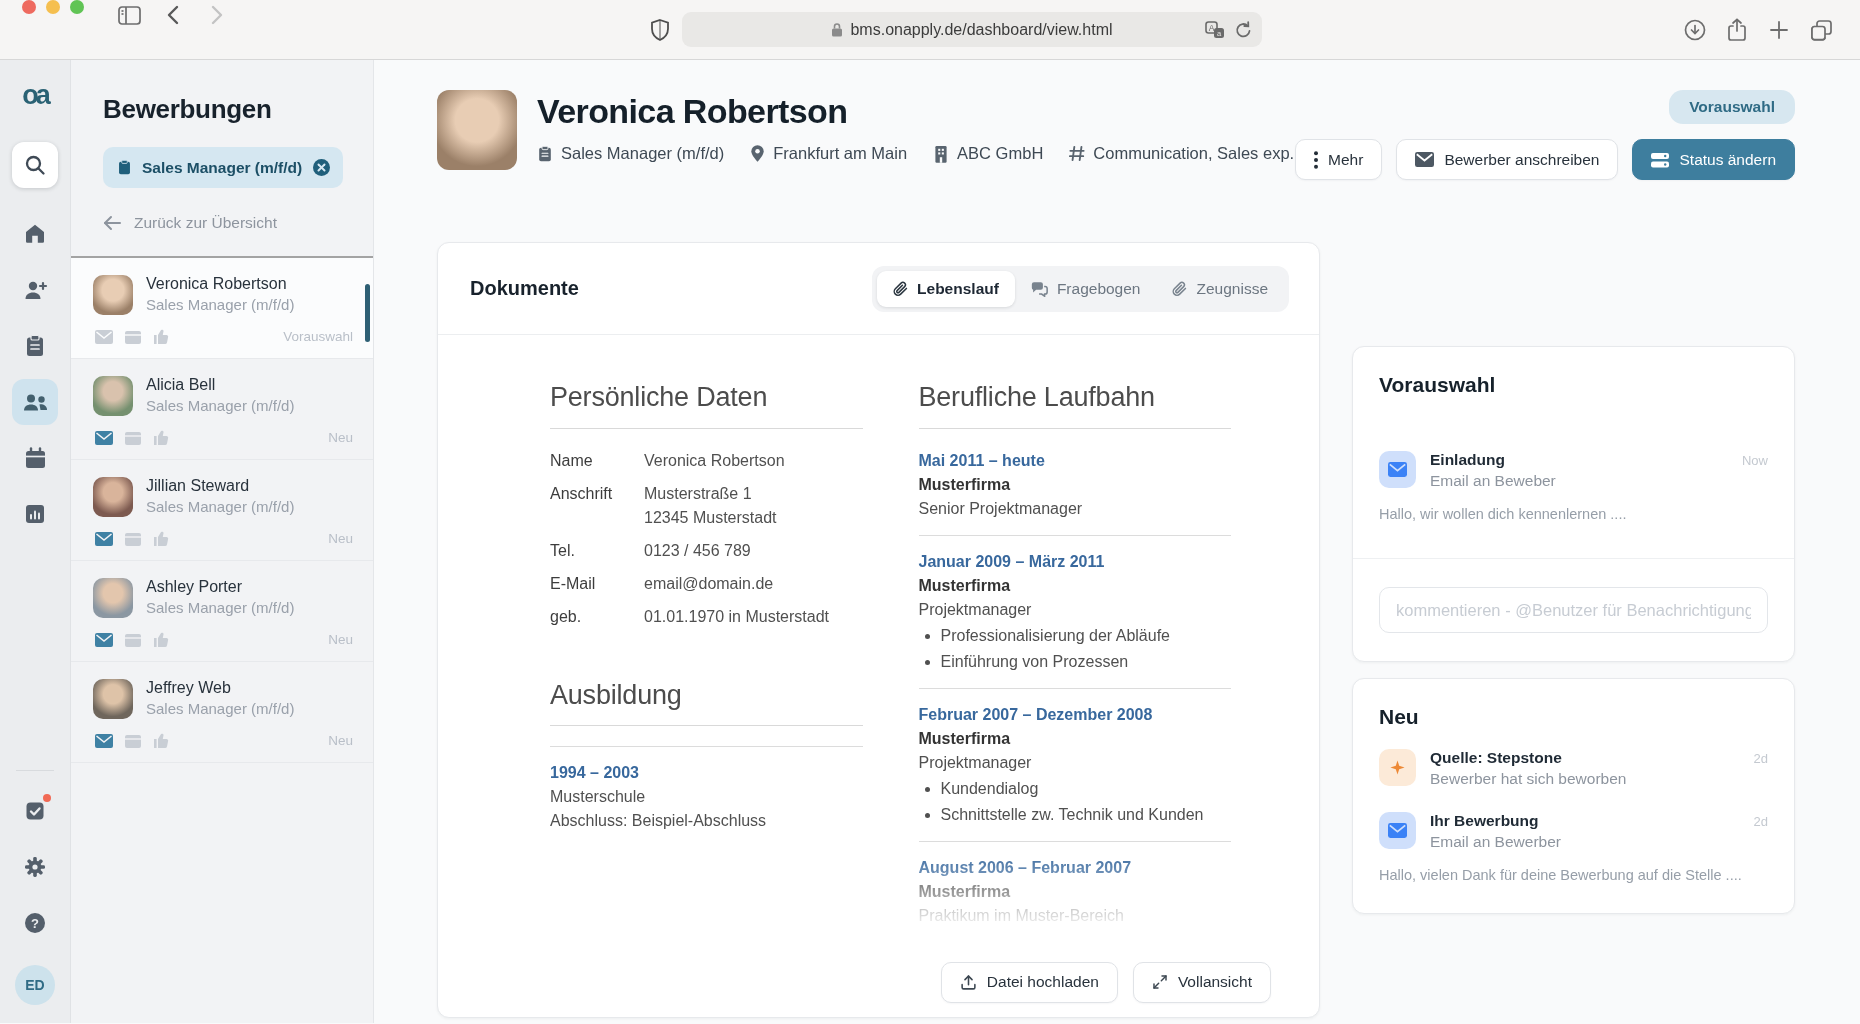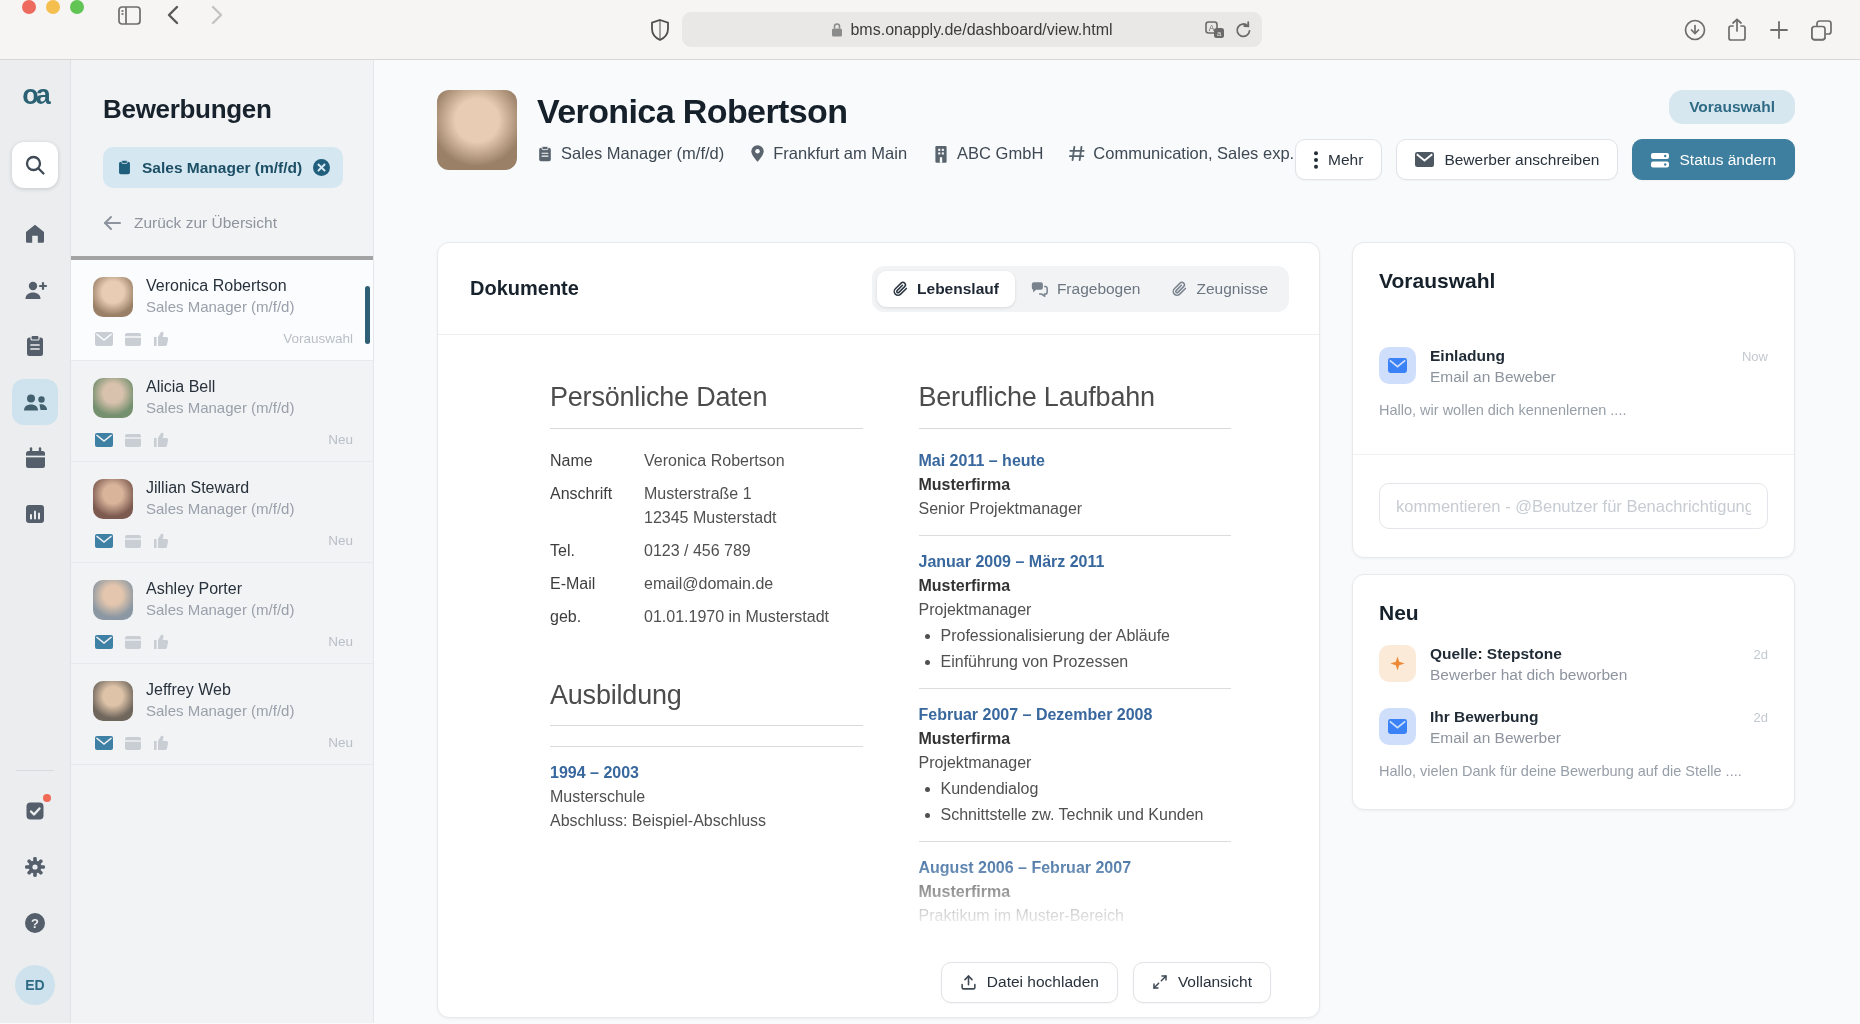--- a/index.html
+++ b/index.html
@@ -34,21 +34,21 @@
   .rail-btn.raised { background:#fff; box-shadow:0 1px 4px rgba(20,30,40,.18); margin-bottom:18px; }
   .rail-btn.active { background:#cfe3ee; }
   .rail-spacer { flex:1; }
   .rail-divider { width:38px; border-top:1px solid #d8dbde; margin:10px 0 12px; }
   .red-dot { position:absolute; top:6px; right:7px; width:8px; height:8px; border-radius:50%; background:#f16a55; }
   .rail-avatar { width:40px; height:40px; border-radius:50%; background:#cde2ec; color:#2f6b85;
                  font-size:14px; font-weight:600; display:flex; align-items:center; justify-content:center; margin-top:14px; }
 
   
   .sidebar { width:303px; background:#f2f3f5; border-right:1px solid #e4e6e9; display:flex; flex-direction:column; }
-  .sb-top { padding:34px 26px 24px 32px; border-bottom:4px solid #a3a3a3; }
+  .sb-top { padding:34px 26px 24px 32px; border-bottom:2px solid #a3a3a3; }
   .sb-title { font-size:26px; font-weight:800; color:#18222c; letter-spacing:-0.3px; }
   .chip { margin-top:22px; display:inline-flex; align-items:center; gap:10px; background:#d5e7f1;
           border:none; border-radius:10px; height:41px; padding:0 12px 0 14px; cursor:pointer; }
   .chip-label { font-size:15.5px; font-weight:600; color:#1c4f66; }
   .back-link { margin-top:26px; display:flex; align-items:center; gap:12px; background:none; border:none;
                color:#8d949e; font-size:15.5px; cursor:pointer; }
   .sb-list { flex:1; overflow:hidden; }
   .app-item { position:relative; padding:17px 20px 14px 22px; border-bottom:1px solid #e7e9ec; cursor:pointer; }
   .app-item.selected { background:#fbfcfd; }
   .sel-bar { position:absolute; right:3px; top:26px; width:5px; height:58px; border-radius:3px; background:#2e5f74; }
@@ -76,21 +76,21 @@
   .meta-item { display:flex; align-items:center; gap:8px; font-size:16.5px; color:#3e4954; }
   .p-actions { margin-left:auto; display:flex; flex-direction:column; align-items:flex-end; gap:15px; }
   .badge { background:#d7e7f0; color:#2f6b85; font-size:15.5px; font-weight:600;
            padding:8px 20px; border-radius:14px; }
   .btn-row { display:flex; gap:14px; }
   .btn { display:flex; align-items:center; gap:10px; height:41px; padding:0 18px; border-radius:10px;
          background:#fff; border:1px solid #e0e3e7; font-size:15.5px; color:#28323c; cursor:pointer;
          font-family:inherit; box-shadow:0 1px 2px rgba(25,35,45,.04); }
   .btn.primary { background:#3e7e9e; border-color:#3e7e9e; color:#fff; font-weight:500; }
 
-  .content { display:flex; gap:32px; margin-top:62px; align-items:flex-start; }
+  .content { display:flex; gap:32px; margin-top:62px; align-items:center; }
 
   
   .card { background:#fff; border:1px solid #e7e9ec; border-radius:12px; box-shadow:0 1px 3px rgba(25,35,45,.05); }
   .doc-card { width:883px; height:776px; display:flex; flex-direction:column; }
   .doc-head { height:92px; display:flex; align-items:center; padding:0 30px 0 32px; border-bottom:1px solid #eceef0; }
   .doc-title { font-size:20px; font-weight:700; color:#18222c; }
   .tabs { margin-left:auto; background:#f2f3f5; border-radius:12px; padding:5px; display:flex; }
   .tab { display:flex; align-items:center; gap:9px; border:none; background:transparent; padding:9px 16px;
          border-radius:9px; font-size:15.5px; color:#6c7681; cursor:pointer; font-family:inherit; }
   .tab.active { background:#fff; color:#1d2733; font-weight:600; box-shadow:0 1px 3px rgba(25,35,45,.12); }
@@ -752,21 +752,21 @@
           <div class="pcard-title">Neu</div>
 
           <div class="feed-item neu-item1">
             <span class="feed-ic ic-orangebg">
               <svg width="17" height="17" viewBox="0 0 24 24">
                   <path d="M12 2l2.4 7.6L22 12l-7.6 2.4L12 22l-2.4-7.6L2 12l7.6-2.4z" fill="#ed8936"></path>
                 </svg>
             </span>
             <div>
               <div class="feed-title">Quelle: Stepstone</div>
-              <div class="feed-sub">Bewerber hat dich beworben</div>
+              <div class="feed-sub">Bewerber hat sich beworben</div>
             </div>
             <span class="feed-time">2d</span>
           </div>
 
           <div class="feed-item neu-item2">
             <span class="feed-ic ic-mailbg">
               <svg width="19" height="15" viewBox="0 0 19 15">
                   <rect width="19" height="15" rx="2.4" fill="#3b82f6"></rect>
                   <polyline points="1.8,2.4 9.5,8.6 17.2,2.4" fill="none" stroke="#cfdffb" stroke-width="1.8"></polyline>
                 </svg>

